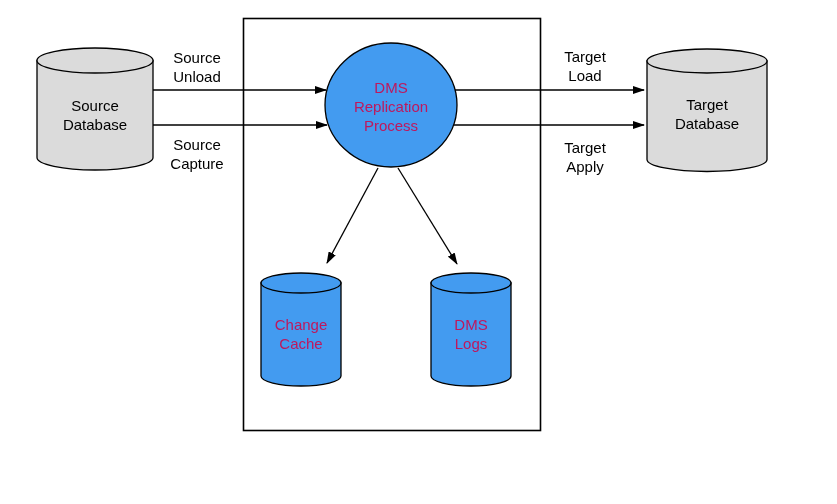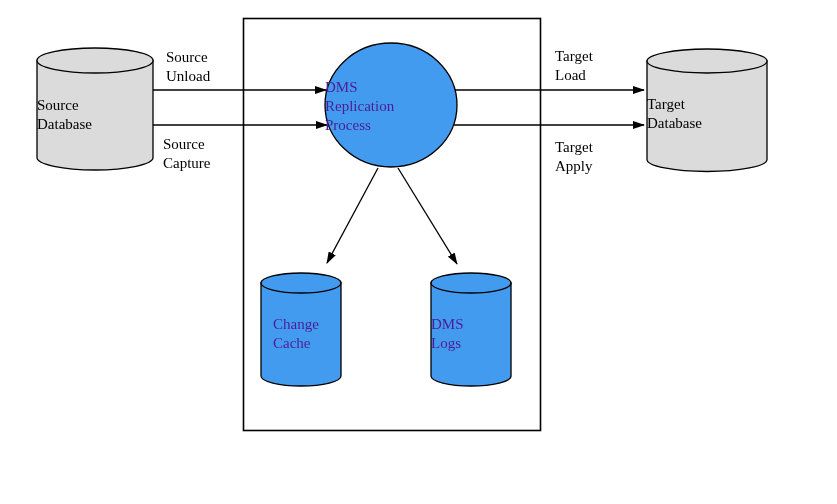--- a/index.html
+++ b/index.html
@@ -10,26 +10,25 @@
     background: #ffffff;
     overflow: hidden;
     font-family: "Liberation Sans", sans-serif;
   }
   .canvas svg { position: absolute; left: 0; top: 0; }
   .label {
     position: absolute;
     font-size: 15px;
     line-height: 19px;
     color: #000000;
-    text-align: left;
+    text-align: center;
     white-space: pre-line;
     pointer-events: none;
-    font-family: Liberation Serif, serif;
   }
-  .label.white { color: #4c1d95; }
+  .label.white { color: #be185d; }
 </style>
 </head>
 <body>
 
 <div class="canvas">
 
   <svg width="837" height="504" viewBox="0 0 837 504">
     <defs>
       <marker id="arrowhead" viewBox="0 0 12 8" refX="11" refY="4" markerWidth="12" markerHeight="8" orient="auto" markerUnits="userSpaceOnUse">
         <path d="M0,0 L12,4 L0,8 Z" fill="#000000"></path>
@@ -71,21 +70,21 @@
   <div class="label" style="left:37px; top:96px; width:116px;">Source
 Database</div>
 
   <div class="label" style="left:647px; top:95px; width:120px;">Target
 Database</div>
 
   <div class="label white" style="left:325px; top:78px; width:132px;">DMS
 Replication
 Process</div>
 
-  <div class="label white" style="left:261px; top:315px; width:80px;padding-left:12px;">Change
+  <div class="label white" style="left:261px; top:315px; width:80px;">Change
 Cache</div>
 
   <div class="label white" style="left:431px; top:315px; width:80px;">DMS
 Logs</div>
 
   <div class="label" style="left:166px; top:48px; width:62px;">Source
 Unload</div>
 
   <div class="label" style="left:163px; top:135px; width:68px;">Source
 Capture</div>

